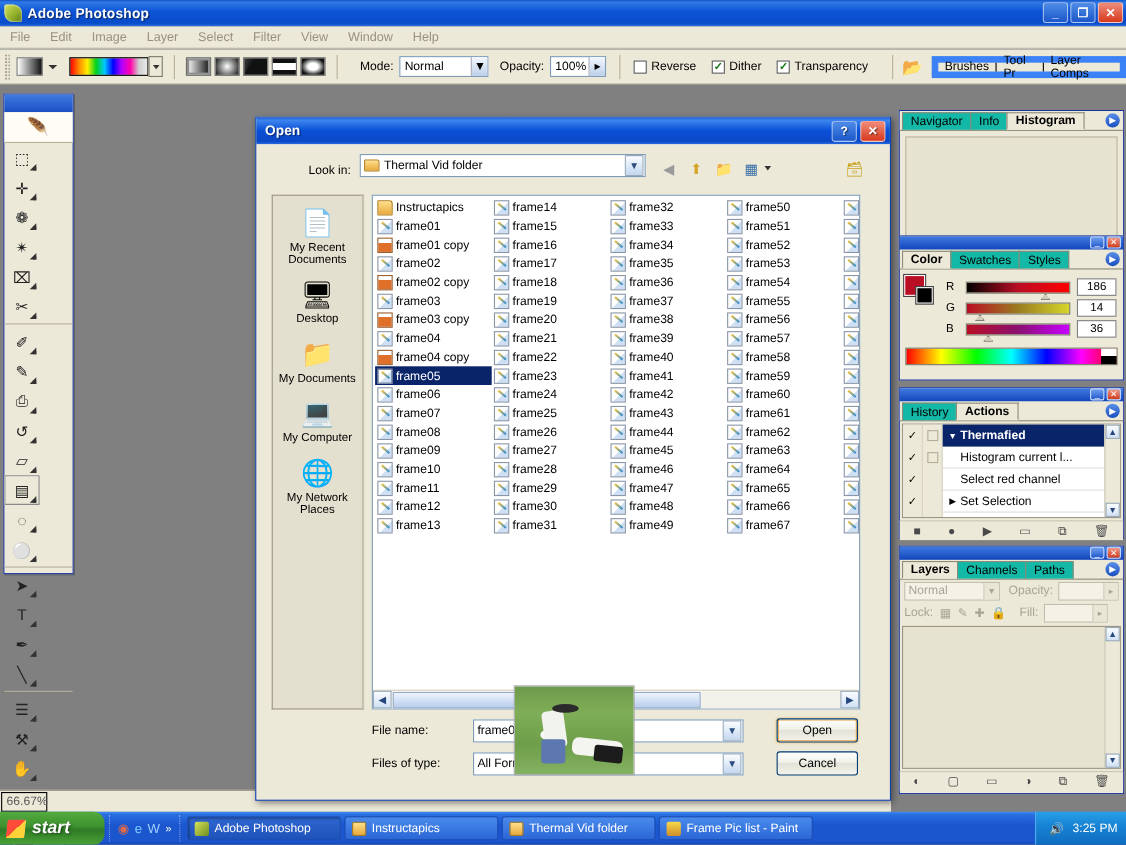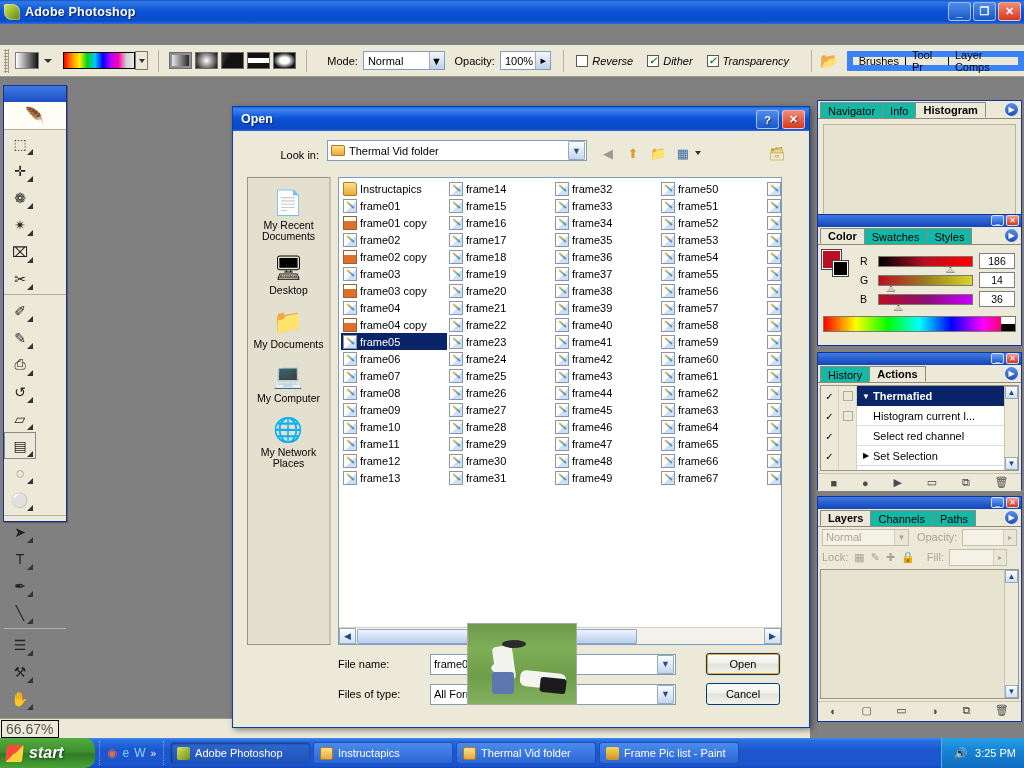--- a/index.html
+++ b/index.html
@@ -111,22 +111,22 @@
   .swap { position:absolute;right:6px;top:2px;font-size:10px;color:#333;}
 
   
   .ps-canvas {
     position:absolute; left:0; top:77px; width:1024px; height:641px; background:#808080;
   }
   .statusbar {
     position:absolute;left:0;bottom:30px;width:810px;height:20px;background:#ece9d8;
     border-top:1px solid #9b9684; display:flex;align-items:center;
   }
-  .status-zoom{width:58px;height:18px;border:1px solid #000;background:#ece9d8;
-    display:flex;align-items:center;padding-left:4px;font-size:14px;color:#555;margin-left:1px;}
+  .status-zoom{width:42px;height:18px;border:1px solid #000;background:#ece9d8;
+    display:flex;align-items:center;padding-left:4px;font-size:11px;color:#555;margin-left:1px;}
 
   
   .dlg {
     position:absolute;left:232px;top:106px;width:578px;height:622px;
     background:#ece9d8; border:1px solid #0a3fb0;
     box-shadow: 2px 2px 6px rgba(0,0,0,.45);
   }
   .dlg-title {
     height:24px;
     background: linear-gradient(to bottom,#1f63dd 0%,#3d85ee 10%,#0a51d8 48%,#0a48c6 90%,#2a6ce0 100%);
@@ -329,20 +329,31 @@
   <div class="ps-titlebar">
     <div class="ps-title-icon"></div>
     <div class="ps-title-text">Adobe Photoshop</div>
     <div class="ps-winbtns">
       <div class="wbtn">_</div>
       <div class="wbtn">❐</div>
       <div class="wbtn close">✕</div>
     </div>
   </div>
 
+  <div class="ps-menubar" id="menubar">
+      <div class="menu-item">File</div>
+      <div class="menu-item">Edit</div>
+      <div class="menu-item">Image</div>
+      <div class="menu-item">Layer</div>
+      <div class="menu-item">Select</div>
+      <div class="menu-item">Filter</div>
+      <div class="menu-item">View</div>
+      <div class="menu-item">Window</div>
+      <div class="menu-item">Help</div>
+    </div>
 
   <div class="ps-optionsbar">
     <div class="grip"></div>
     <div class="swatch-box swatch-grad"></div>
     <div class="tiny-arrow"></div>
     <div style="display:flex;align-items:center;margin-left:6px;">
       <div class="grad-preview"></div>
       <div class="drop-tab">
         <div style="width:0;height:0;border-left:3px solid transparent;border-right:3px solid transparent;border-top:4px solid #333;"></div>
       </div>
@@ -360,21 +371,21 @@
     <div class="ob-select" style="width:86px;">
       <span>Normal</span>
       <div class="cv">▼</div>
     </div>
     <span class="ob-label">Opacity:</span>
     <div class="ob-select" style="width:54px;">
       <span>100%</span>
       <div class="cv">▸</div>
     </div>
     <div style="width:1px;height:22px;background:#b5b09a;margin:0 12px;"></div>
-    <div style="display:flex;align-items:flex-start;font-style:italic;" id="ob-checks">
+    <div style="display:flex;align-items:flex-start;" id="ob-checks">
         <div class="chk-wrap">
           <span class="chkbox"></span>
           <span>Reverse</span>
         </div>
         <div class="chk-wrap">
           <span class="chkbox">✓</span>
           <span>Dither</span>
         </div>
         <div class="chk-wrap">
           <span class="chkbox">✓</span>

